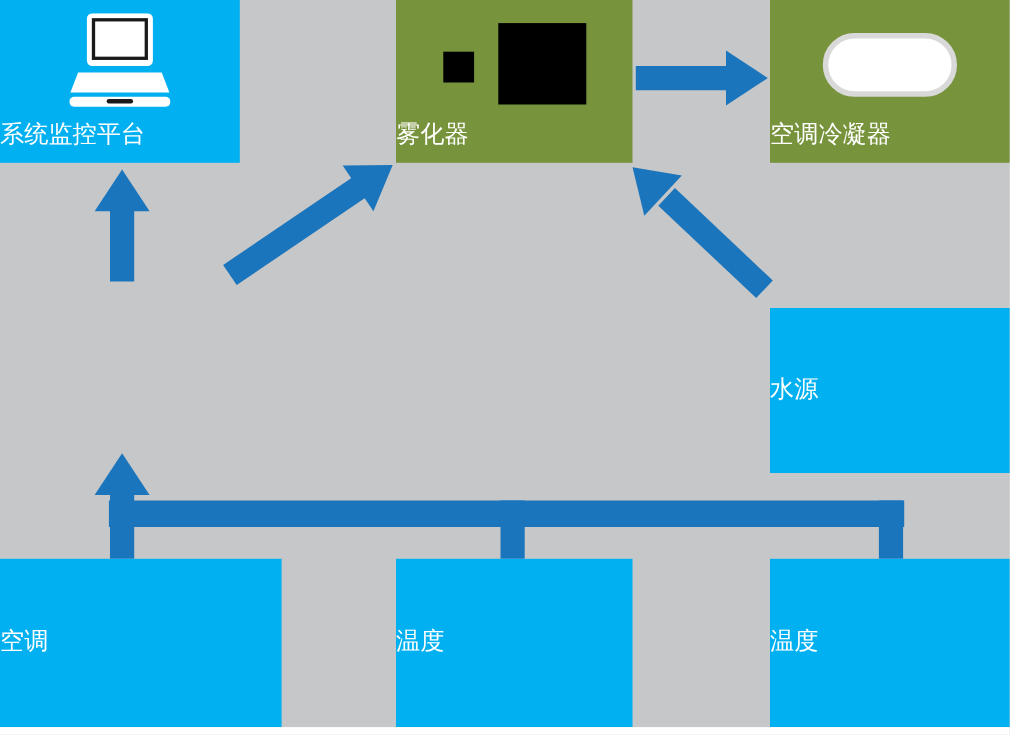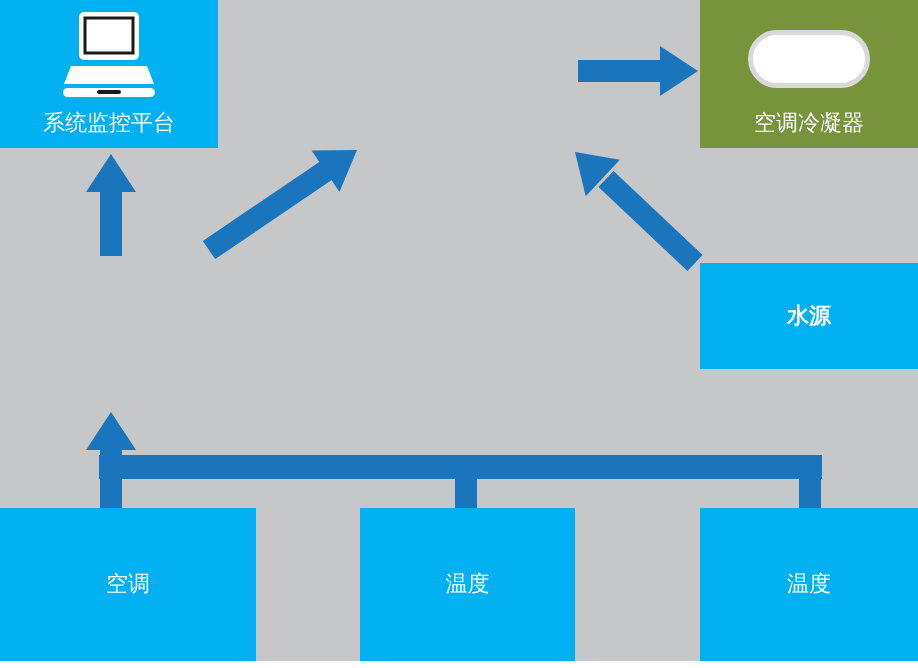--- a/index.html
+++ b/index.html
@@ -5,36 +5,36 @@
   html,body{margin:0;padding:0;}
   body{
     width:918px;height:668px;overflow:hidden;background:#ffffff;
     font-family:"DejaVu Sans","Liberation Sans",sans-serif;
   }
   .canvas{
     position:relative;width:918px;height:661px;
     background:var(--bg-gray,#c6c7c8);overflow:hidden;
   }
   .node{
-    position:absolute;display:flex;flex-direction:column;align-items:center;
+    position:absolute;display:flex;flex-direction:column;align-items:flex-start;
     color:var(--text-white,#ffffff);font-size:22px;line-height:1.2;
   }
   .node.blue{background:var(--box-blue,#00b0f0);}
   .node.green{background:var(--box-green,#77933c);}
   .node .icon-wrap{flex:1;display:flex;align-items:center;justify-content:center;width:100%;}
   .node .label{padding-bottom:12px;white-space:nowrap;}
   .node.centered{justify-content:center;}
   .node.centered .label{padding-bottom:0;}
 
   
   #n-monitor   {left:0;   top:0;   width:218px;height:148px;}
   #n-atomizer  {left:360px;top:0;  width:215px;height:148px;}
   #n-condenser {left:700px;top:0;  width:218px;height:148px;}
   #n-controller{left:0;   top:258px;width:218px;height:152px;}
-  #n-water     {left:700px;top:263px;width:218px;height:106px;font-weight:bold;}
+  #n-water     {left:700px;top:280px;width:218px;height:150px;}
   #n-ac        {left:0;   top:508px;width:256px;height:153px;}
   #n-temp1     {left:360px;top:508px;width:215px;height:153px;}
   #n-temp2     {left:700px;top:508px;width:218px;height:153px;}
 
   
   .atomizer-icon{display:flex;align-items:center;margin-top:6px;}
   .atomizer-icon .sq-small{width:28px;height:28px;background:#000;margin-right:22px;margin-top:6px;}
   .atomizer-icon .sq-large{width:80px;height:74px;background:#000;}
   .condenser-icon{
     width:112px;height:48px;background:#fff;border:5px solid #d9d9d9;
@@ -75,20 +75,29 @@
         <rect x="16" y="0" width="60" height="48" rx="5" fill="#fff"></rect>
         <rect x="22" y="6" width="48" height="35" fill="#fff" stroke="#1a1a1a" stroke-width="3"></rect>
         <path d="M8 54 L84 54 L91 72 L1 72 Z" fill="#fff"></path>
         <rect x="0" y="76" width="92" height="9" rx="4.5" fill="#fff"></rect>
         <rect x="34" y="78" width="24" height="4" rx="2" fill="#1a1a1a"></rect>
       </svg>
     </div>
     <div class="label">系统监控平台</div>
   </div>
 
+  <div class="node green" id="n-atomizer">
+    <div class="icon-wrap">
+      <div class="atomizer-icon">
+        <span class="sq-small"></span>
+        <span class="sq-large"></span>
+      </div>
+    </div>
+    <div class="label">雾化器</div>
+  </div>
 
   <div class="node green" id="n-condenser">
     <div class="icon-wrap">
       <div class="condenser-icon"></div>
     </div>
     <div class="label">空调冷凝器</div>
   </div>
 
 
   <div class="node blue centered" id="n-water">

